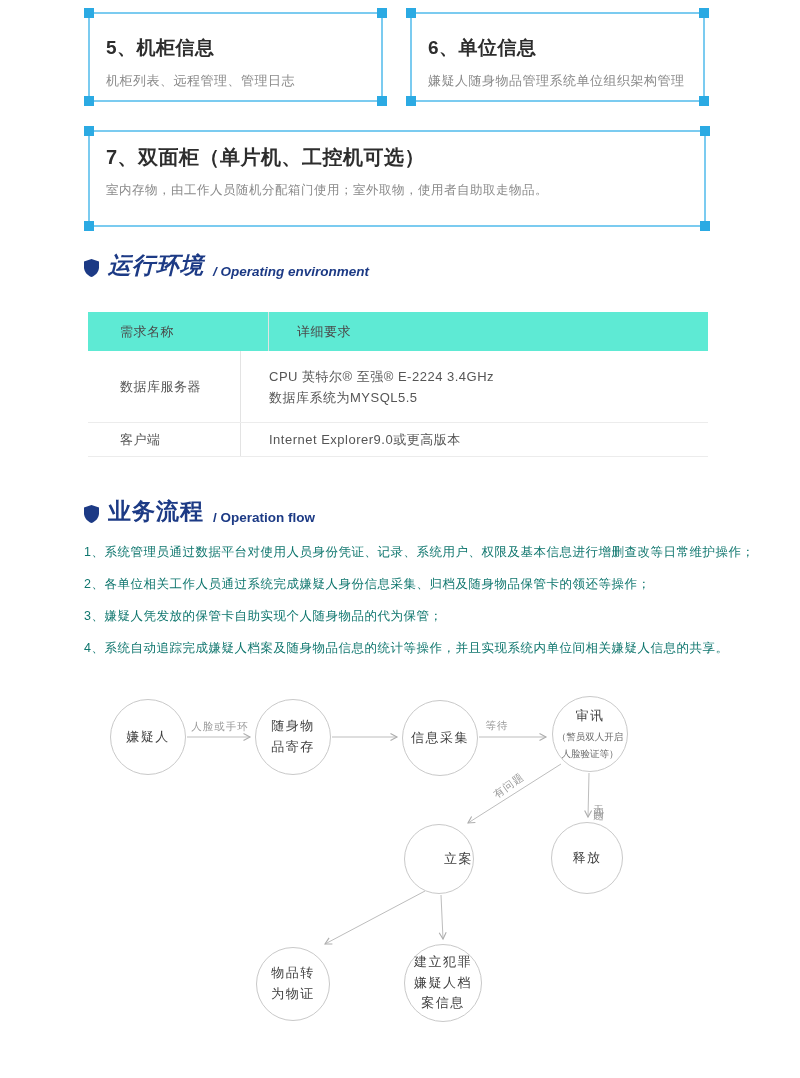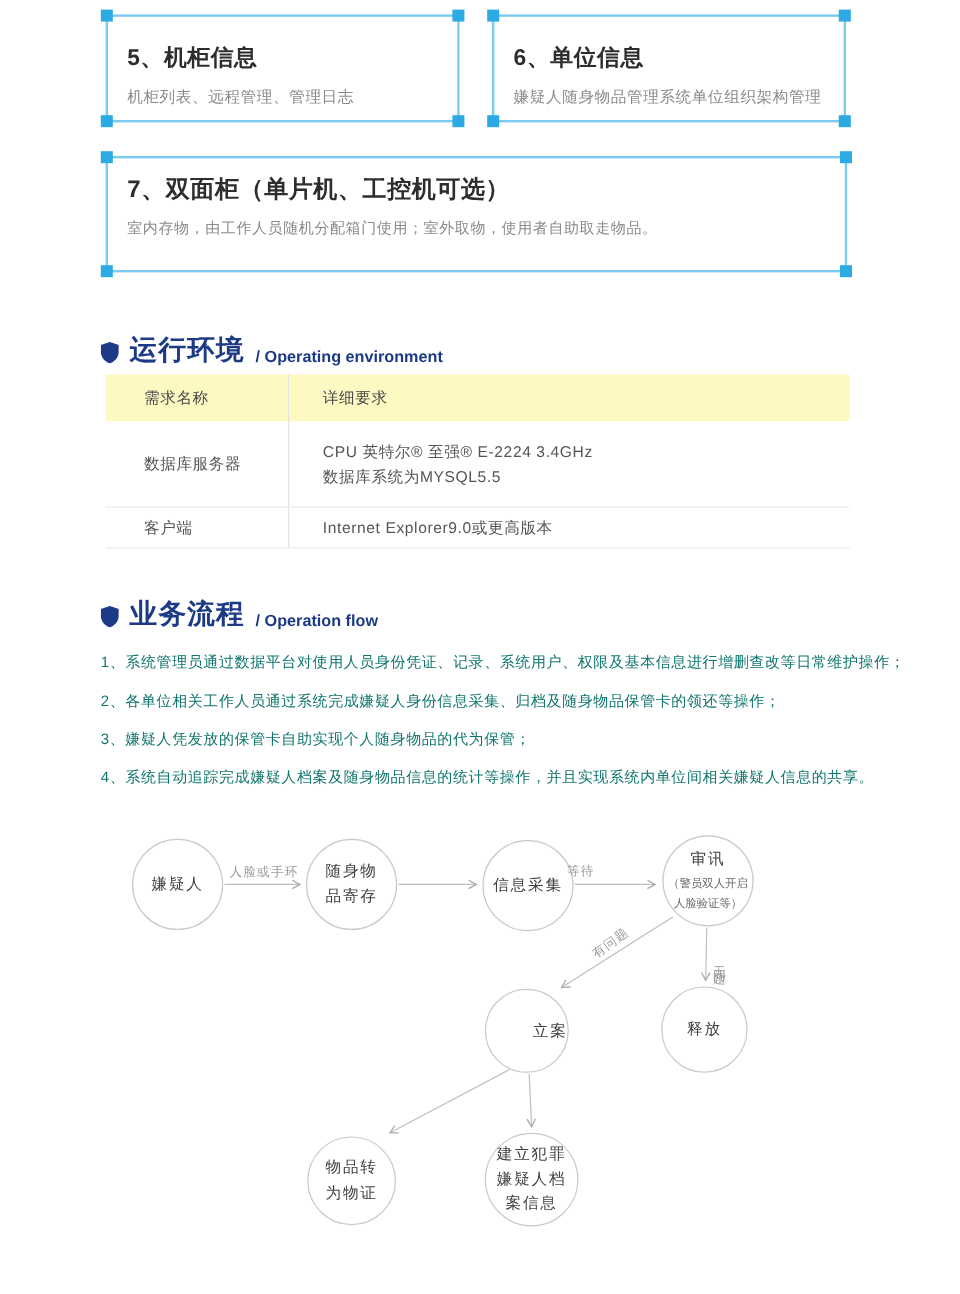--- a/index.html
+++ b/index.html
@@ -46,31 +46,31 @@
   }
   .shield { width:15px; height:18px; margin-bottom:4px; }
   .section-title {
     margin-left:9px;
     font-size:23px; font-weight:bold; color:#1C3A85; letter-spacing:1px;
   }
   .section-sub {
     margin-left:9px; margin-bottom:2px;
     font-size:13.5px; font-weight:bold; color:#1C3A85;text-align:right;
   }
-  #env-header  { top:276px; }
+  #env-header  { top:250px;font-style:italic; }
   #flow-header { top:496px; }
 
   
   .env-table {
     position:absolute; left:88px; top:312px; width:620px;
     font-size:13px; color:#555;
   }
   .t-row { display:grid; grid-template-columns:152px 1fr; }
   .t-head {
-    background:#fef9c3; height:39px; color:#4a4a4a;
+    background:#5eead4; height:39px; color:#4a4a4a;gap:28px;
   }
   .t-body-1 { height:72px; border-bottom:1px solid #ECECEC; }
   .t-body-2 { height:34px; border-bottom:1px solid #ECECEC; }
   .t-cell {
     display:flex; align-items:center;
     padding-left:32px; letter-spacing:0.5px;
   }
   .t-cell.detail {
     border-left:1px solid #E3E3E3;
     padding-left:28px;
@@ -113,21 +113,21 @@
   #node-case       { left:404px; top:144px; width:70px; height:70px;align-items:flex-end; }
   #node-release    { left:551px; top:142px; width:72px; height:72px; }
   #node-evidence   { left:256px; top:267px; width:74px; height:74px; }
   #node-archive    { left:404px; top:264px; width:78px; height:78px; }
 
   .edge-label {
     position:absolute; font-size:10.5px; color:#999;
     letter-spacing:1px; text-align:center;
   }
   #lbl-face    { left:183px; top:40px; width:74px; }
-  #lbl-wait    { left:459px; top:39px; width:50px; }
+  #lbl-wait    { left:472px; top:39px; width:50px; }
   #lbl-problem { left:483px; top:99px; width:52px; transform:rotate(-36deg); }
   #lbl-noproblem {
     left:592px; top:98px;
     writing-mode:vertical-rl; letter-spacing:3px; height:44px;
   }
 </style>
 </head>
 <body>
 
 <div class="page">

